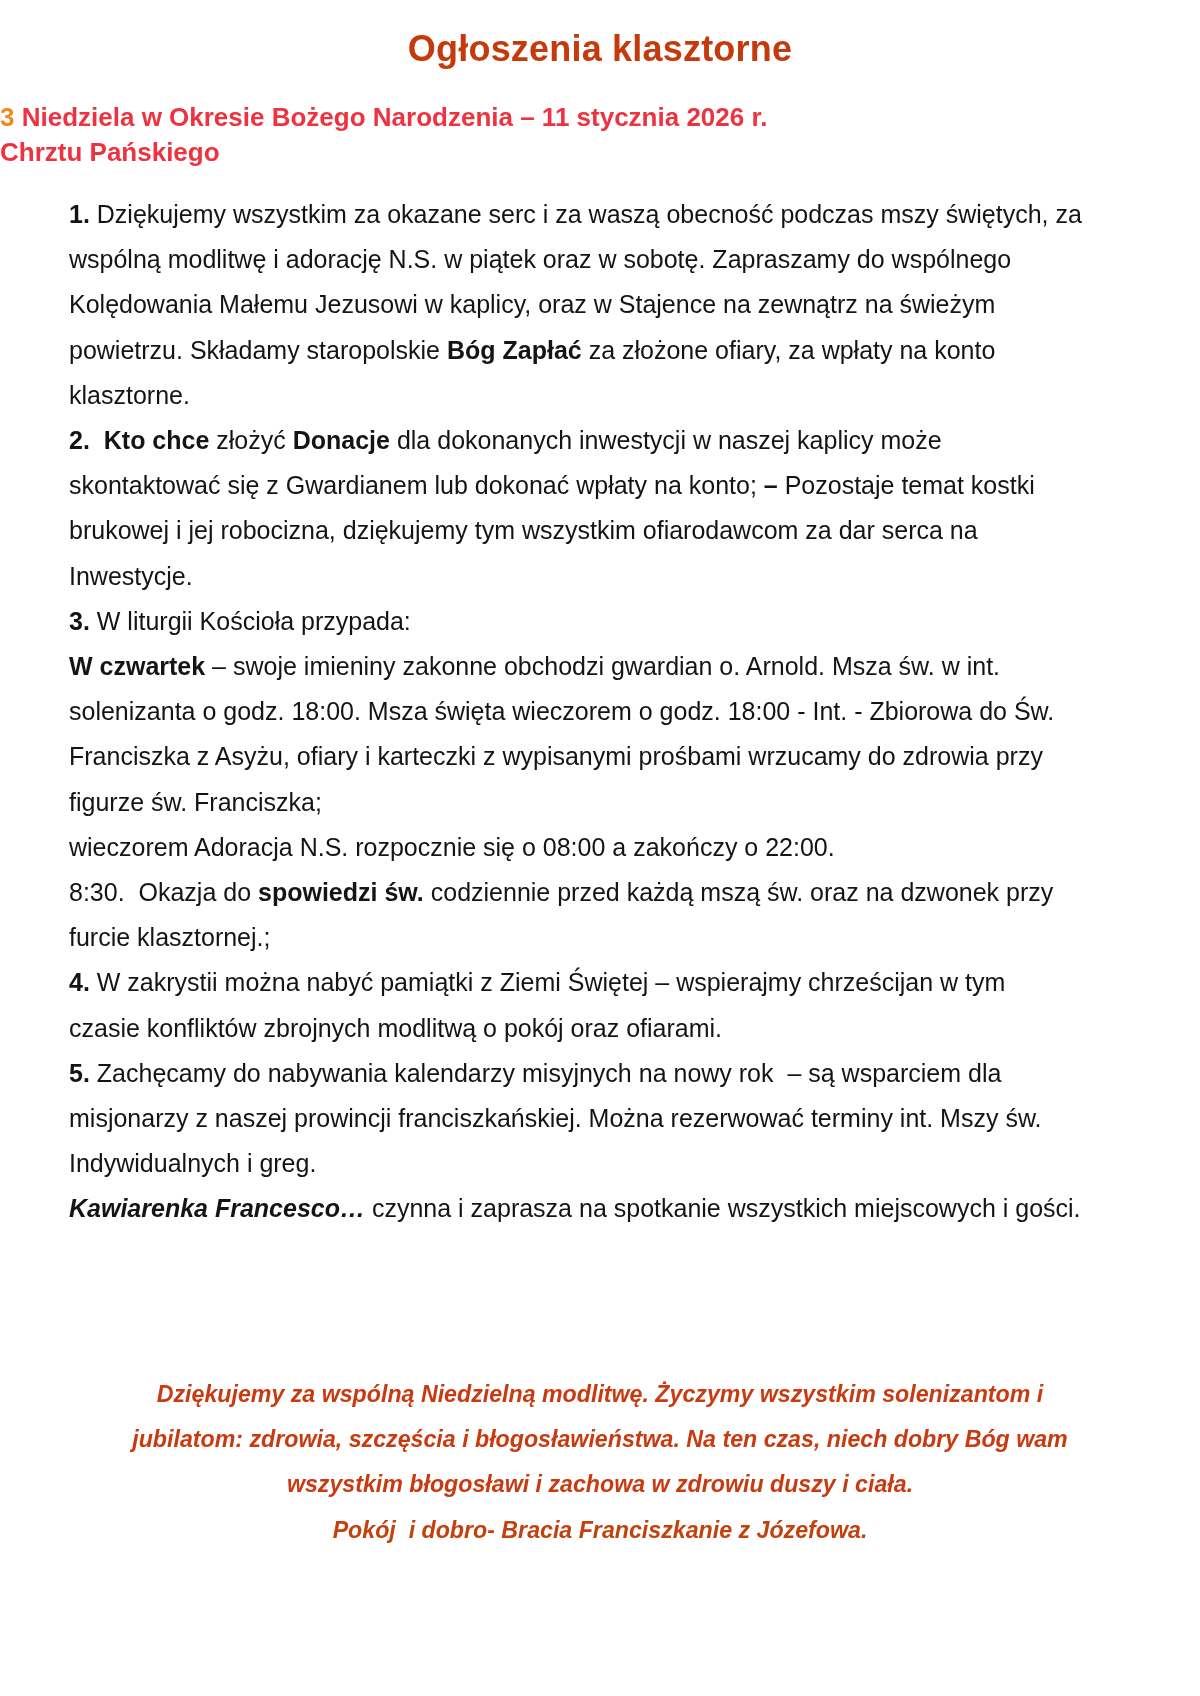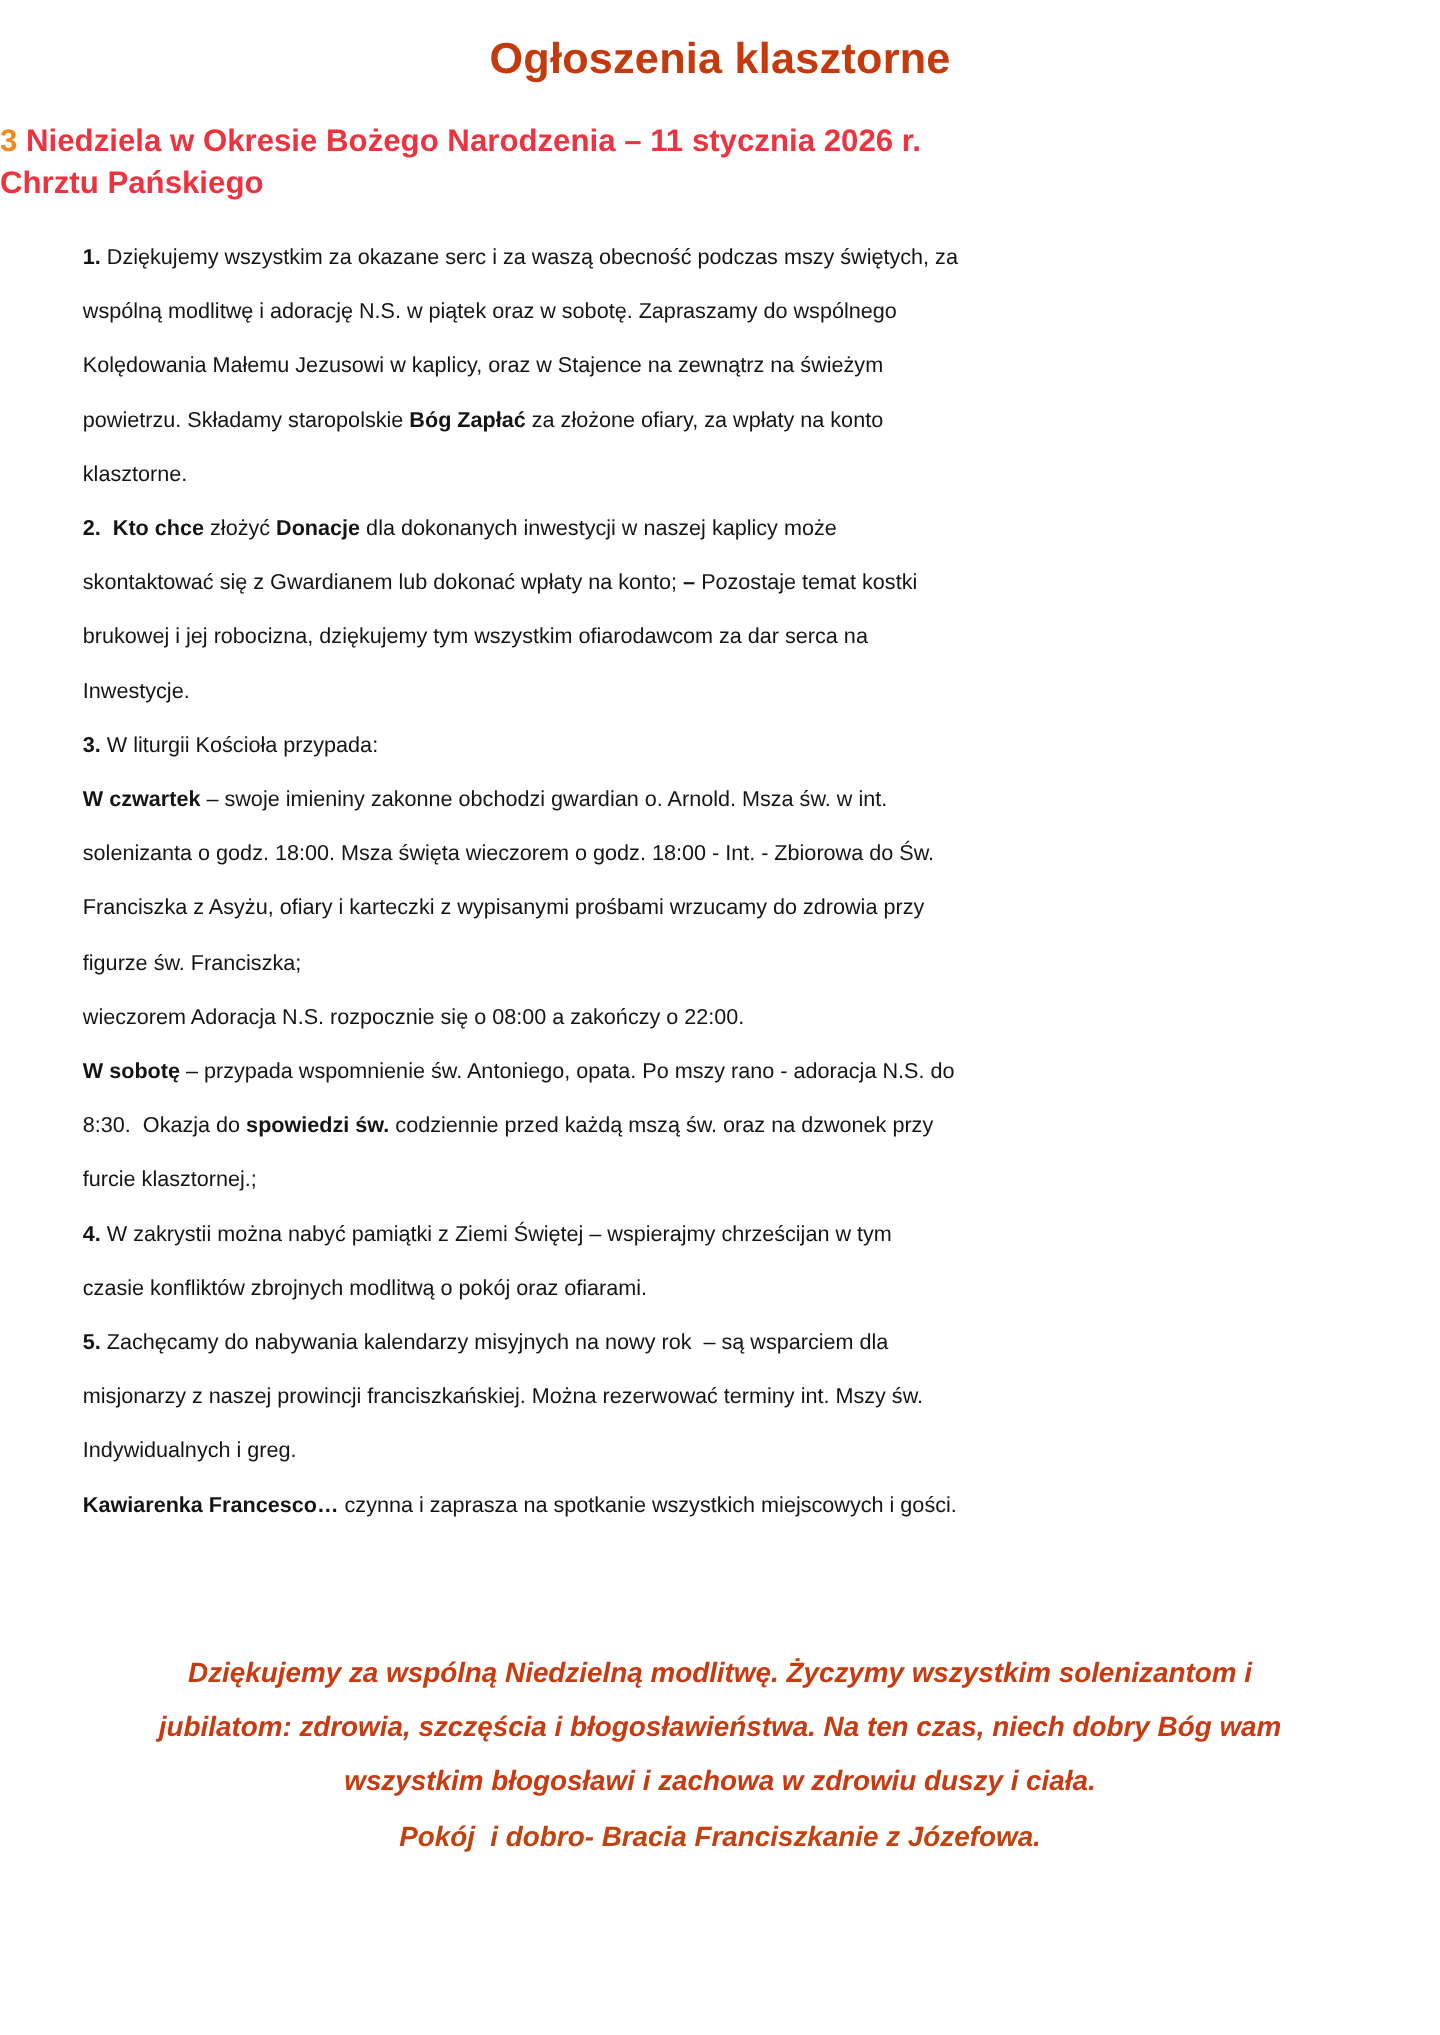--- a/index.html
+++ b/index.html
@@ -1,24 +1,24 @@
 <!DOCTYPE html>
 <html><head>
 <meta charset="utf-8">
 <style>
   html, body { margin: 0; padding: 0; background: #ffffff; }
   body { width: 1200px; height: 1696px; position: relative; overflow: hidden; font-family: "Liberation Sans", sans-serif; color: #141414; }
   .page { position: absolute; left: 0; top: 0; width: 1176px; height: 1696px; }
   .title { position: absolute; top: 28px; left: 0; width: 1200px; text-align: center; font-size: 36px; font-weight: bold; color: #c53a0c; letter-spacing: 0.2px; }
   .subtitle { position: absolute; top: 100px; left: 0; width: 1200px; text-align: left; font-size: 26px; font-weight: bold; color: #ee3340; line-height: 35px; }
   .subtitle .num { color: #f08a1c; }
-  .body { position: absolute; top: 192px; left: 69px; width: 1080px; font-size: 18px; line-height: 45.2px; }
+  .body { position: absolute; top: 192px; left: 69px; width: 1080px; font-size: 25px; line-height: 45.2px; }
   .line { white-space: nowrap; display: block; }
   .b { font-weight: bold; }
-  .bi { font-weight: bold; }
+  .bi { font-weight: bold; font-style: italic; }
   .i { }
   .closing { position: absolute; top: 1372px; left: 0; width: 1200px; text-align: center; font-size: 23.2px; line-height: 45.2px; font-weight: bold; font-style: italic; color: #c93a10; }
   .closing .line { white-space: nowrap; }
   .closing .sign { color: #c2410c; }
 </style>
 </head>
 <body>
 
 <div class="page">
 
@@ -41,21 +41,20 @@
     <span class="line"><span>skontaktować się z Gwardianem lub dokonać wpłaty na konto; </span><span class="b">–</span><span> Pozostaje temat kostki</span></span>
     <span class="line">brukowej i jej robocizna, dziękujemy tym wszystkim ofiarodawcom za dar serca na</span>
     <span class="line">Inwestycje.</span>
 
     <span class="line"><span class="b">3.</span><span> W liturgii Kościoła przypada:</span></span>
     <span class="line"><span class="b">W czwartek</span><span> – swoje imieniny zakonne obchodzi gwardian o. Arnold. Msza św. w int.</span></span>
     <span class="line">solenizanta o godz. 18:00. Msza święta wieczorem o godz. 18:00 - Int. - Zbiorowa do Św.</span>
     <span class="line">Franciszka z Asyżu, ofiary i karteczki z wypisanymi prośbami wrzucamy do zdrowia przy</span>
     <span class="line">figurze św. Franciszka;</span>
     <span class="line">wieczorem Adoracja N.S. rozpocznie się o 08:00 a zakończy o 22:00.</span>
-    <span class="line"><span class="b">W sobotę</span><span> – przypada wspomnienie św. Antoniego, opata. Po mszy rano - adoracja N.S. do</span></span>
     <span class="line" style="white-space:pre"><span>8:30.  Okazja do </span><span class="b">spowiedzi św.</span><span> codziennie przed każdą mszą św. oraz na dzwonek przy</span></span>
     <span class="line">furcie klasztornej.;</span>
 
     <span class="line"><span class="b">4.</span><span> W zakrystii można nabyć pamiątki z Ziemi Świętej – wspierajmy chrześcijan w tym</span></span>
     <span class="line">czasie konfliktów zbrojnych modlitwą o pokój oraz ofiarami.</span>
 
     <span class="line" style="white-space:pre"><span class="b">5.</span><span> Zachęcamy do nabywania kalendarzy misyjnych na nowy rok  – są wsparciem dla</span></span>
     <span class="line">misjonarzy z naszej prowincji franciszkańskiej. Można rezerwować terminy int. Mszy św.</span>
     <span class="line">Indywidualnych i greg.</span>
 

